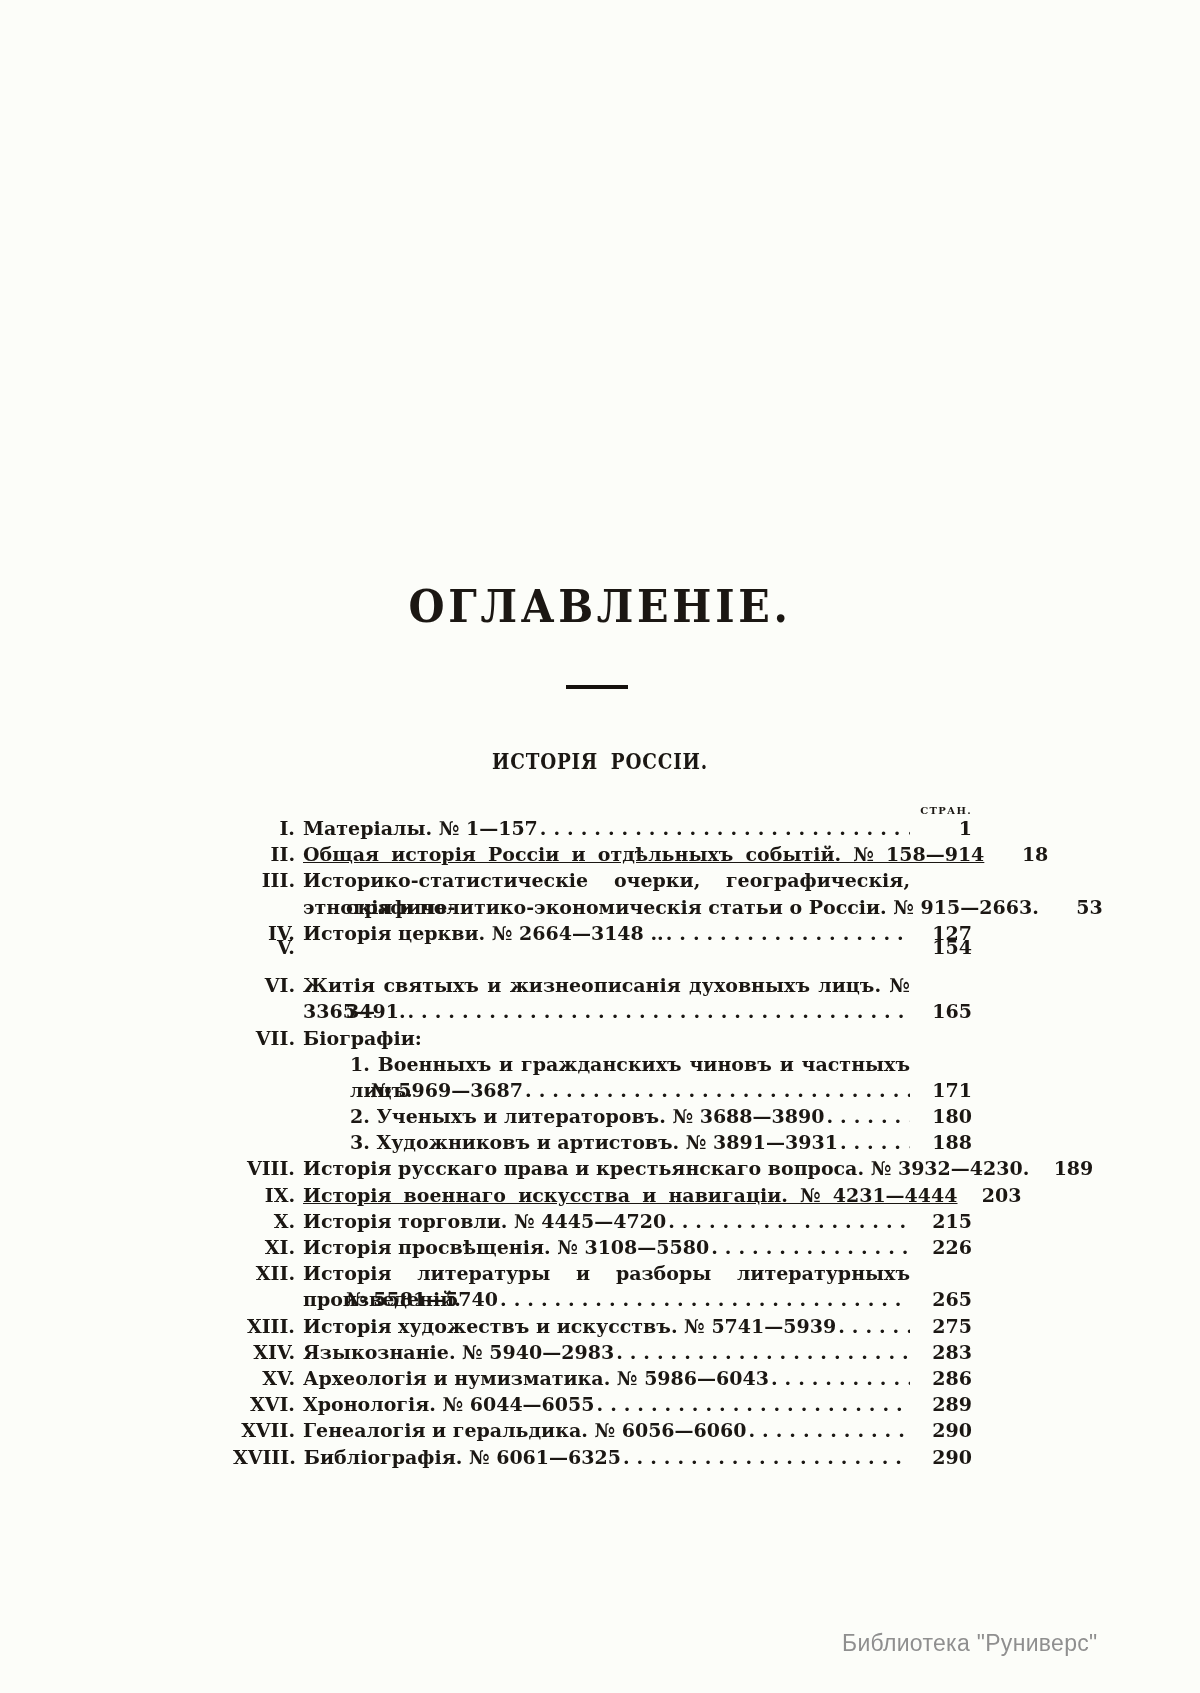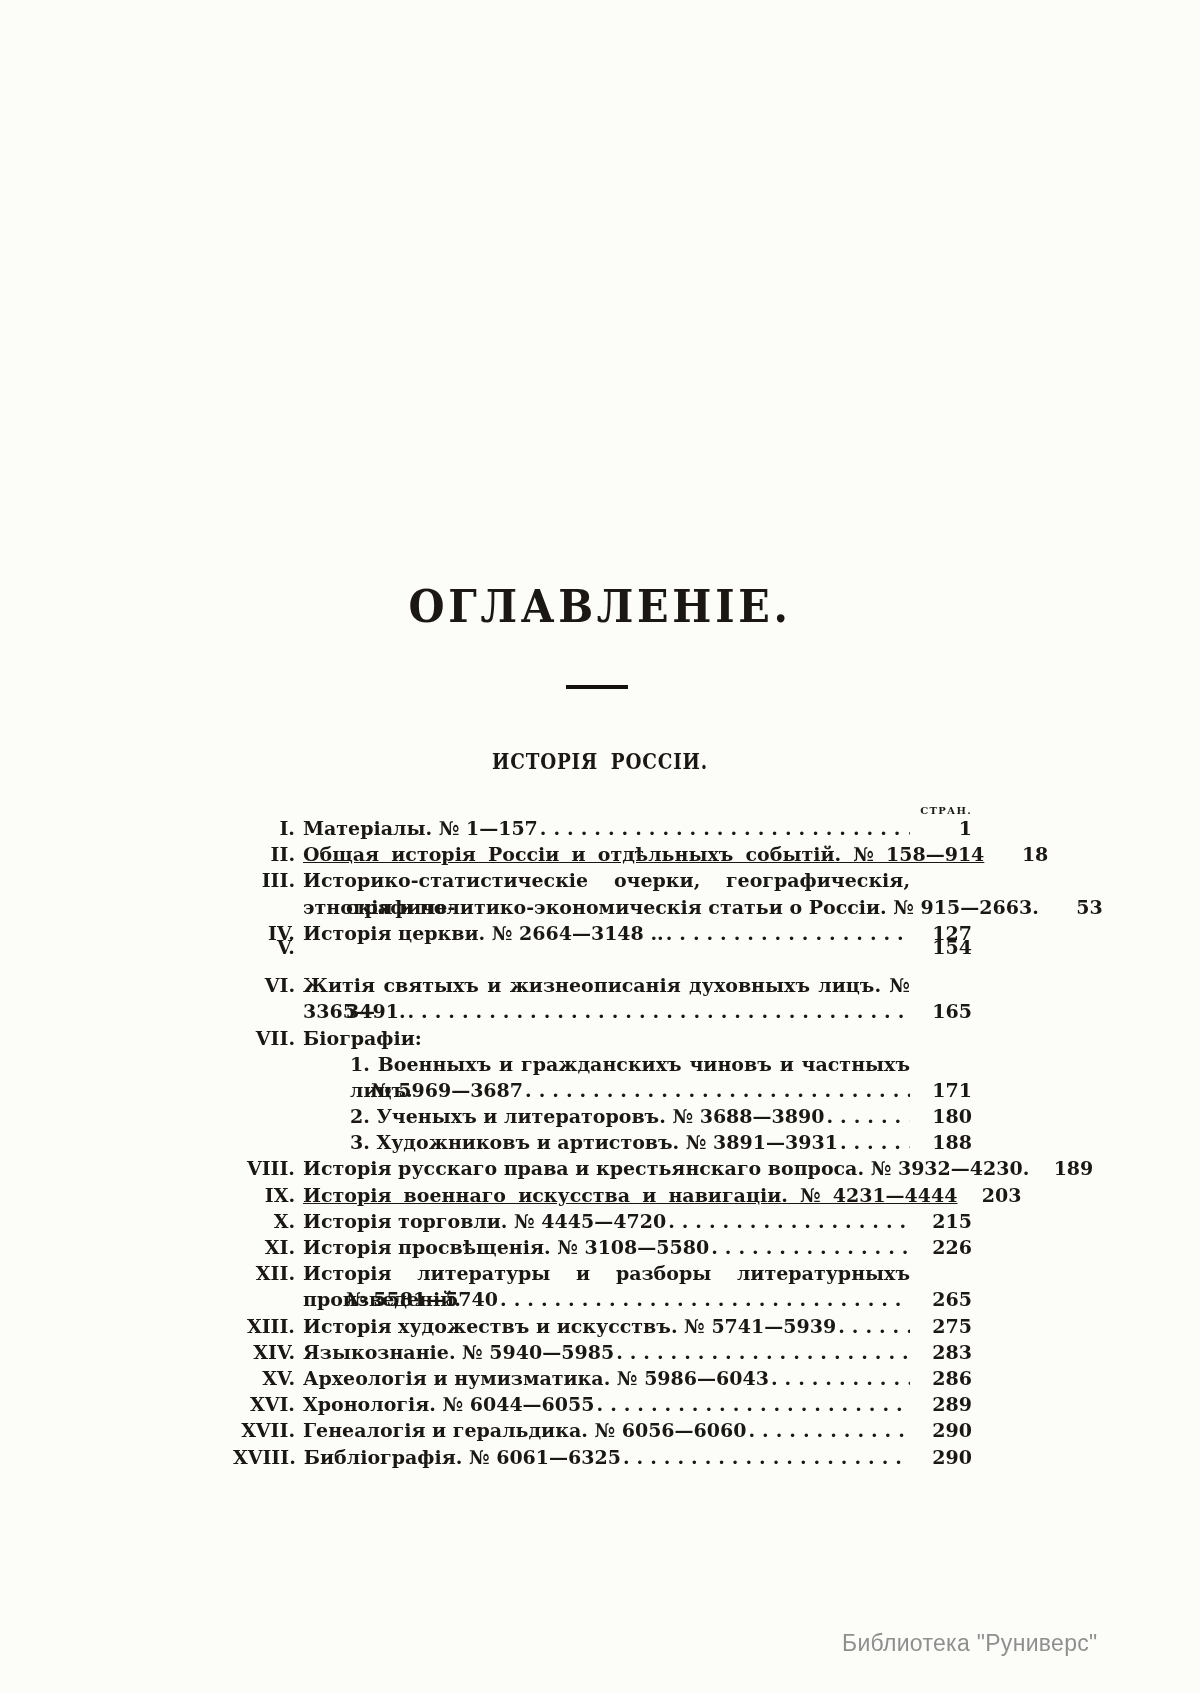--- a/index.html
+++ b/index.html
@@ -189,21 +189,21 @@
         <span class="page">265</span>
       </div>
       <div class="row">
         <span class="num">XIII.</span>
         <span class="text">Исторія художествъ и искусствъ. № 5741—5939</span>
         <span class="filler"><span class="dots">....................................................................</span></span>
         <span class="page">275</span>
       </div>
       <div class="row">
         <span class="num">XIV.</span>
-        <span class="text">Языкознаніе. № 5940—5985</span>
+        <span class="text">Языкознаніе. № 5940—2983</span>
         <span class="filler"><span class="dots">....................................................................</span></span>
         <span class="page">283</span>
       </div>
       <div class="row">
         <span class="num">XV.</span>
         <span class="text">Археологія и нумизматика. № 5986—6043</span>
         <span class="filler"><span class="dots">....................................................................</span></span>
         <span class="page">286</span>
       </div>
       <div class="row">

